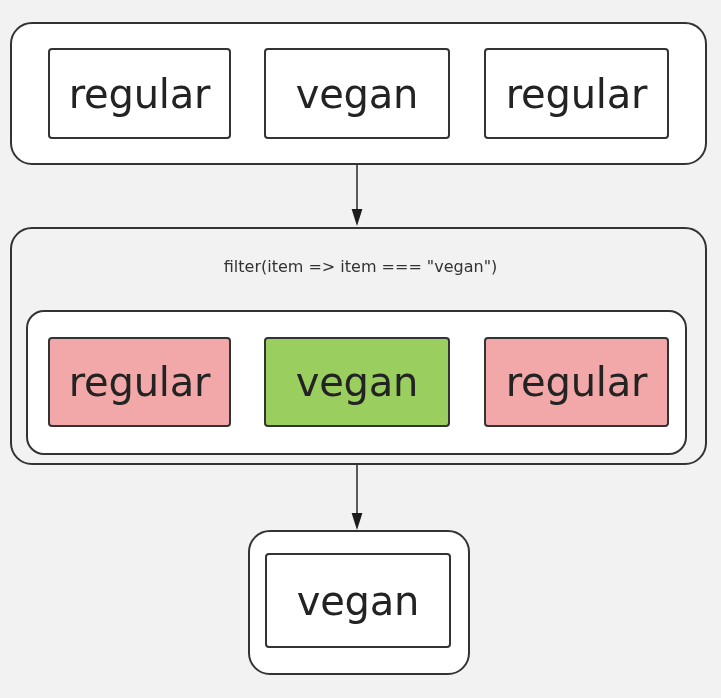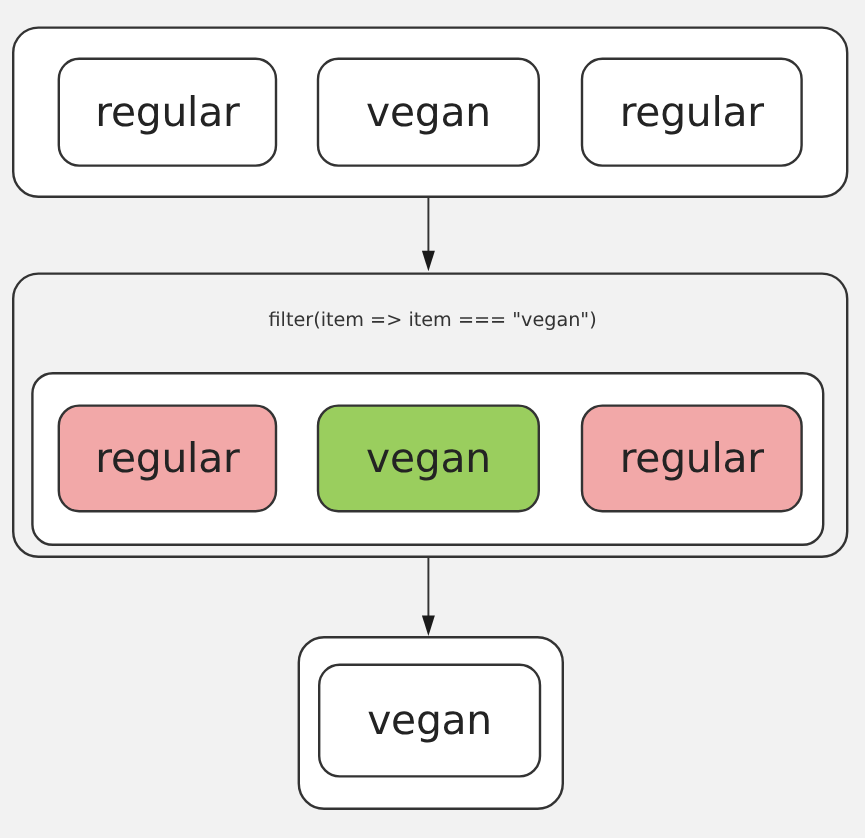--- a/index.html
+++ b/index.html
@@ -37,27 +37,27 @@
     border: 2px solid #333333;
     border-radius: 18px;
     background: #ffffff;
   }
 
   
   .chip {
     position: absolute;
     box-sizing: border-box;
     border: 2px solid #333333;
-    border-radius: 18px;
+    border-radius: 4px;
     background: #ffffff;
     display: flex;
     align-items: center;
     justify-content: center;
     color: #232323;
-    font-size: 34px;
+    font-size: 40px;
     font-weight: 400;
     line-height: 1;
     letter-spacing: -0.2px;
     white-space: nowrap;
   }
   .chip.pink  { background: #f2a8a8; }
   .chip.green { background: #9ace5e; }
 
   
   .op-label {

